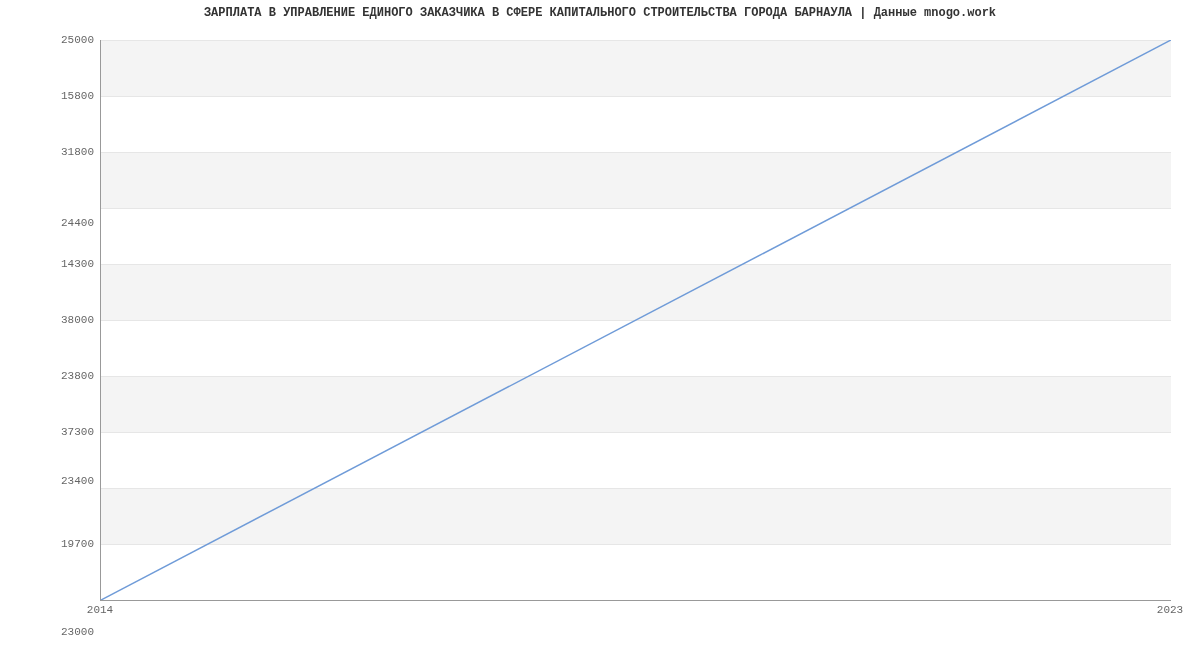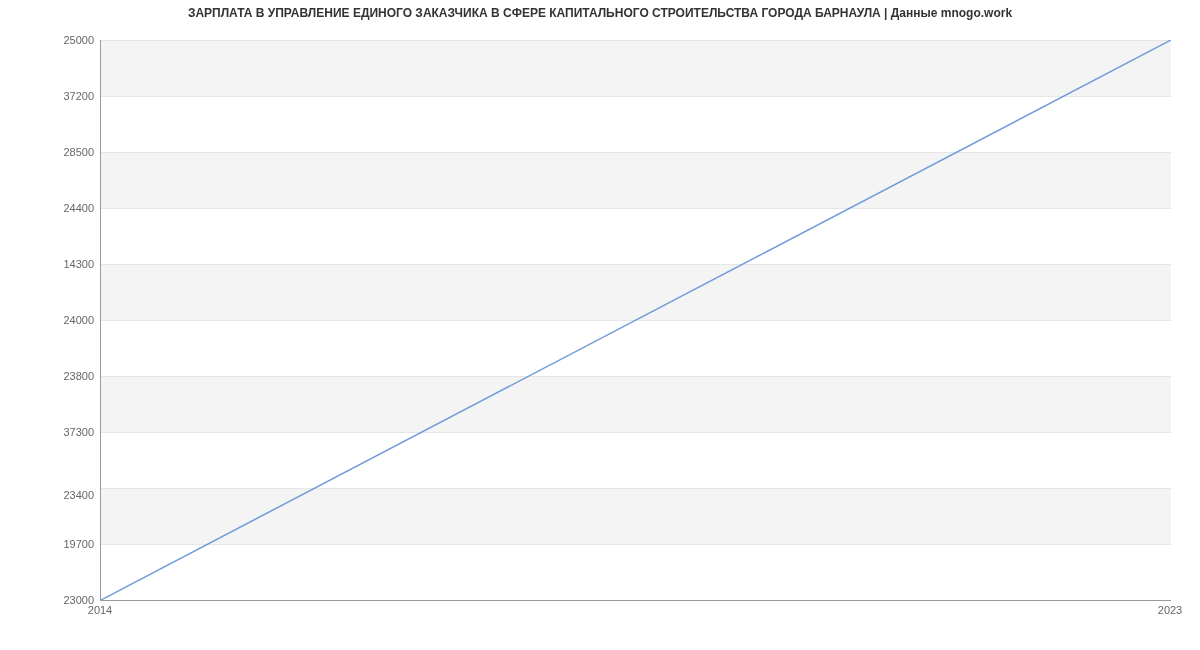--- a/index.html
+++ b/index.html
@@ -9,20 +9,21 @@
     height: 650px;
     background: #ffffff;
     font-family: Verdana, Geneva, sans-serif;
     font-size: 11px;
     color: #333;
   }
   .chart-wrap {
     position: relative;
     width: 1200px;
     height: 650px;
+    font-family: Liberation Mono, monospace;
   }
   .title {
     position: absolute;
     top: 6px;
     left: 0;
     width: 1200px;
     text-align: center;
     font-weight: bold;
     font-size: 12px;
     color: #333;
@@ -73,30 +74,30 @@
     width: 1070px;
     height: 560px;
   }
 </style>
 </head>
 <body>
 
 <div class="chart-wrap">
   <div class="title">ЗАРПЛАТА В УПРАВЛЕНИЕ ЕДИНОГО ЗАКАЗЧИКА В СФЕРЕ КАПИТАЛЬНОГО СТРОИТЕЛЬСТВА ГОРОДА БАРНАУЛА | Данные mnogo.work</div>
 
-  <div class="ytick" style="top:600px">23000</div>
+  <div class="ytick" style="top:632px">23000</div>
   <div class="ytick" style="top:544px">19700</div>
-  <div class="ytick" style="top:495px">23400</div>
+  <div class="ytick" style="top:481px">23400</div>
   <div class="ytick" style="top:432px">37300</div>
   <div class="ytick" style="top:376px">23800</div>
-  <div class="ytick" style="top:320px">24000</div>
+  <div class="ytick" style="top:320px">38000</div>
   <div class="ytick" style="top:264px">14300</div>
-  <div class="ytick" style="top:208px">24400</div>
-  <div class="ytick" style="top:152px">28500</div>
-  <div class="ytick" style="top:96px">37200</div>
+  <div class="ytick" style="top:223px">24400</div>
+  <div class="ytick" style="top:152px">31800</div>
+  <div class="ytick" style="top:96px">15800</div>
   <div class="ytick" style="top:40px">25000</div>
 
   <div class="xtick" style="left:100px">2014</div>
   <div class="xtick" style="left:1170px">2023</div>
 
   <div class="plot">
 
     <div class="band" style="top:0px;height:56px"></div>
     <div class="band" style="top:112px;height:56px"></div>
     <div class="band" style="top:224px;height:56px"></div>

